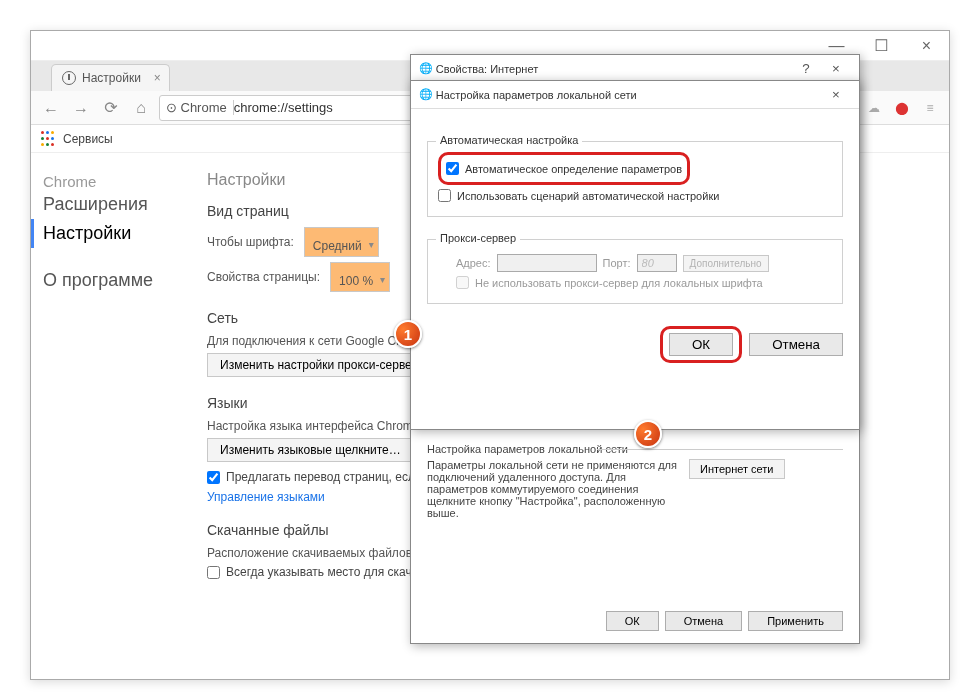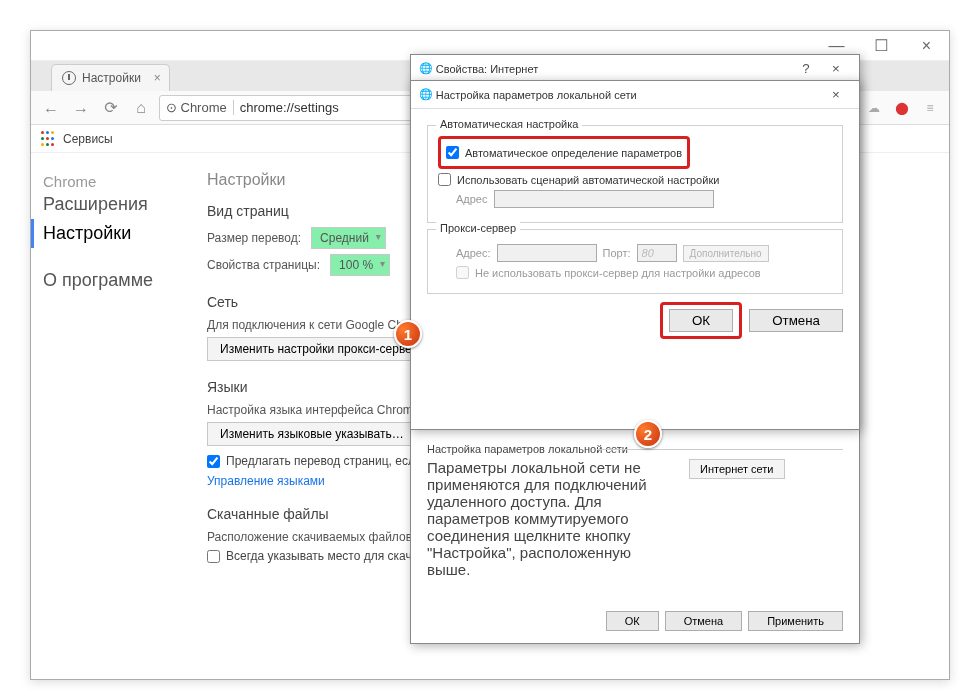--- a/index.html
+++ b/index.html
@@ -6,64 +6,64 @@
 body{background:#fff;width:969px;height:699px;position:relative;overflow:hidden;font-size:12px;color:#333}
 .window{position:absolute;left:30px;top:30px;width:920px;height:650px;border:1px solid #aaa;background:#fff;box-shadow:0 2px 10px rgba(0,0,0,.15)}
 .titlebar{height:30px;display:flex;align-items:center;justify-content:flex-end;background:#fff;border-bottom:1px solid #eee}
 .titlebar button{width:45px;height:30px;border:none;background:transparent;font-size:16px;color:#666;cursor:pointer}
 .tabbar{height:30px;background:#e8e8e8;display:flex;align-items:flex-end;padding-left:20px}
 .tab{background:#f5f5f5;border:1px solid #ccc;border-bottom:none;border-radius:5px 5px 0 0;padding:6px 28px 6px 10px;font-size:12px;color:#555;position:relative;display:flex;align-items:center;gap:6px}
 .tab .x{position:absolute;right:8px;color:#888;cursor:pointer}
 .addrbar{height:34px;display:flex;align-items:center;gap:6px;padding:0 8px;border-bottom:1px solid #ddd;background:#fafafa}
 .ab-btn{width:24px;height:24px;border:none;background:transparent;color:#888;font-size:16px;cursor:pointer}
 .omni{flex:1;height:26px;border:1px solid #ccc;border-radius:3px;display:flex;align-items:center;padding:0 6px;background:#fff;font-size:13px}
-.omni .chip{color:#555;border-right:1px solid #ccc;padding-right:6px;margin-right:6px}
+.omni .chip{color:#555;border-right:1px solid #ccc;padding-right:6px;}
 .ri{width:22px;height:22px;display:inline-flex;align-items:center;justify-content:center;color:#aaa}
 .ri.red{color:#d33}
 .bkmk{height:28px;display:flex;align-items:center;gap:6px;padding:0 10px;border-bottom:1px solid #eee;font-size:12px;color:#444}
 .bkmk-ic{width:16px;height:16px;display:grid;grid-template-columns:repeat(3,3px);gap:2px}
 .bkmk-ic span{width:3px;height:3px;border-radius:50%}
 .ct{display:flex;height:calc(100% - 124px)}
 .lnav{width:150px;padding:20px 0 0 12px}
 .lnav h3{font-size:15px;font-weight:400;color:#999;margin-bottom:0}
 .lnav a{display:block;font-size:18px;color:#555;padding:4px 0;text-decoration:none;cursor:pointer}
 .lnav a.act{color:#000;border-left:3px solid #4285f4;margin-left:-12px;padding-left:9px}
 .main{flex:1;padding:18px 0 0 26px;overflow:hidden}
 .main h2{font-size:16px;font-weight:400;color:#888;margin-bottom:14px}
 .sec{margin-bottom:18px}
 .sec-h{font-size:14px;color:#444;margin-bottom:8px}
 .row{display:flex;align-items:center;gap:10px;margin:5px 0;font-size:12px;color:#555}
-.sel{border:1px solid #c8c8c8;background:#86efac;padding:3px 16px 3px 8px;font-size:12px;position:relative;cursor:pointer}
+.sel{border:1px solid #c8c8c8;background:#fdba74;padding:11px 16px 3px 8px;font-size:12px;position:relative;cursor:pointer}
 .sel::after{content:"▾";position:absolute;right:4px;color:#888;font-size:10px}
 .btn{border:1px solid #c8c8c8;background:#f4f4f4;padding:4px 12px;font-size:12px;cursor:pointer}
 .ck{display:flex;align-items:center;gap:6px;font-size:12px;color:#444}
 .ck input{cursor:pointer}
 .lk{color:#1a73e8;font-size:12px;cursor:pointer}
 
 .dlg{position:absolute;background:#fff;border:1px solid #888;box-shadow:2px 2px 10px rgba(0,0,0,.3);font-size:11px}
 .dlg1{left:410px;top:54px;width:450px;height:590px}
 .dlg-t{height:28px;display:flex;align-items:center;padding:0 8px;border-bottom:1px solid #ddd;background:#fff}
 .dlg-t .ti{flex:1;color:#333}
 .dlg-t .db{width:30px;height:24px;border:none;background:transparent;color:#555;cursor:pointer}
 .dlg-body{padding:10px 16px}
 .gp-t{font-size:11px;color:#444;margin-bottom:4px;position:relative}
 .gp-t::after{content:"";position:absolute;left:170px;right:0;top:50%;border-top:1px solid #ccc}
-.hlp{font-size:15px;color:#444;width:250px;margin-bottom:18px}
+.hlp{font-size:11px;color:#444;width:250px;margin-bottom:18px}
 .dlg-f{position:absolute;bottom:12px;right:16px;display:flex;gap:6px}
 .dlg-f button{border:1px solid #adadad;background:#e9e9e9;padding:3px 18px;font-size:11px;cursor:pointer}
 
 .dlg2{left:410px;top:80px;width:450px;height:350px;z-index:5}
-.fs{border:1px solid #d0d0d0;margin:6px 0;padding:10px 18px 10px 10px;position:relative}
+.fs{border:1px solid #d0d0d0;margin:22px 0;padding:10px 18px 10px 10px;position:relative}
 .fs-l{position:absolute;top:-8px;left:8px;background:#fff;padding:0 4px;font-size:11px;color:#333}
 .fsr{display:flex;align-items:center;gap:6px;font-size:11px;color:#333;margin:4px 0}
 .fsr input[type=checkbox]{cursor:pointer}
 .tbox{border:1px solid #aaa;height:18px;padding:0 4px;font-size:11px}
 .dis{color:#9a9a9a}
 .dis .tbox{background:#f0f0f0;color:#bbb}
-.hl{border:3px solid #d92020;border-radius:4px;padding:3px 5px}
+.hl{border:3px solid #d92020;border-radius:10px;padding:3px 5px}
 .btn-ok{border:1px solid #adadad;background:#e9e9e9;padding:3px 22px;cursor:pointer}
 .num{position:absolute;width:28px;height:28px;border-radius:50%;background:radial-gradient(circle at 30% 30%,#ff7b2e,#c83210);color:#fff;display:flex;align-items:center;justify-content:center;font-weight:bold;font-size:15px;border:2px solid #fff;box-shadow:0 1px 3px rgba(0,0,0,.5)}
 .n1{left:394px;top:320px;z-index:10}
 .n2{left:634px;top:420px;z-index:10}
 .gic{width:14px;height:14px;border:1px solid #666;border-radius:50%;position:relative;display:inline-block}
 .gic::after{content:"";position:absolute;width:2px;height:6px;background:#666;top:2px;left:5px}
 </style>
 </head>
 <body>
 
@@ -114,37 +114,37 @@
       <a>Расширения</a>
       <a class="act">Настройки</a>
       <div style="height:18px"></div>
       <a>О программе</a>
     </div>
     <div class="main">
       <h2>Настройки</h2>
       <div class="sec">
         <div class="sec-h">Вид страниц</div>
         <div class="row">
-            <span>Размер перевод:</span>
+            <span>Чтобы шрифта:</span>
             <span class="sel">Средний</span>
           </div>
         <div class="row">
             <span>Свойства страницы:</span>
             <span class="sel">100 %</span>
           </div>
       </div>
       <div class="sec">
         <div class="sec-h">Сеть</div>
         <div class="row">Для подключения к сети Google Chrome</div>
         <button class="btn">Изменить настройки прокси-сервера…</button>
       </div>
       <div class="sec">
         <div class="sec-h">Языки</div>
         <div class="row">Настройка языка интерфейса Chrome и</div>
-        <button class="btn">Изменить языковые указывать…</button>
+        <button class="btn">Изменить языковые щелкните…</button>
         <div class="ck" style="margin-top:8px">
             <input type="checkbox" checked="" style="">
             <span>Предлагать перевод страниц, если</span>
           </div>
         <div class="lk" style="margin-top:6px">Управление языками</div>
       </div>
       <div class="sec">
         <div class="sec-h">Скачанные файлы</div>
         <div class="row">Расположение скачиваемых файлов:</div>
         <div class="ck">
@@ -189,37 +189,33 @@
       <div class="hl" style="display:inline-block">
         <label class="fsr">
             <input type="checkbox" checked="" style="">
             <span>Автоматическое определение параметров</span>
           </label>
       </div>
       <label class="fsr">
           <input type="checkbox" style="">
           <span>Использовать сценарий автоматической настройки</span>
         </label>
-      <div class="fsr dis" style="padding-left:18px">
-          <span>Адрес</span>
-          <input class="tbox" style="width: 220px;" disabled="">
-        </div>
     </div>
     <div class="fs">
       <span class="fs-l">Прокси-сервер</span>
       <div class="fsr dis" style="padding-left:18px">
         <span>Адрес:</span>
           <input class="tbox" style="width: 100px;" disabled="">
         <span>Порт:</span>
           <input class="tbox" style="width: 40px; font-style: italic;" disabled="" value="80">
         <button class="btn" style="font-size:10px;padding:2px 6px" disabled="">Дополнительно</button>
       </div>
       <label class="fsr dis" style="padding-left:18px">
           <input type="checkbox" disabled="" style="">
-          <span>Не использовать прокси-сервер для настройки адресов</span>
+          <span>Не использовать прокси-сервер для локальных шрифта</span>
         </label>
     </div>
     <div style="text-align:right;margin-top:8px">
       <span class="hl" style="display:inline-block;padding:4px 6px"><button class="btn-ok">ОК</button></span>
       <button class="btn-ok" style="margin-left:4px">Отмена</button>
     </div>
   </div>
 </div>
 
 <div class="num n1">1</div>

